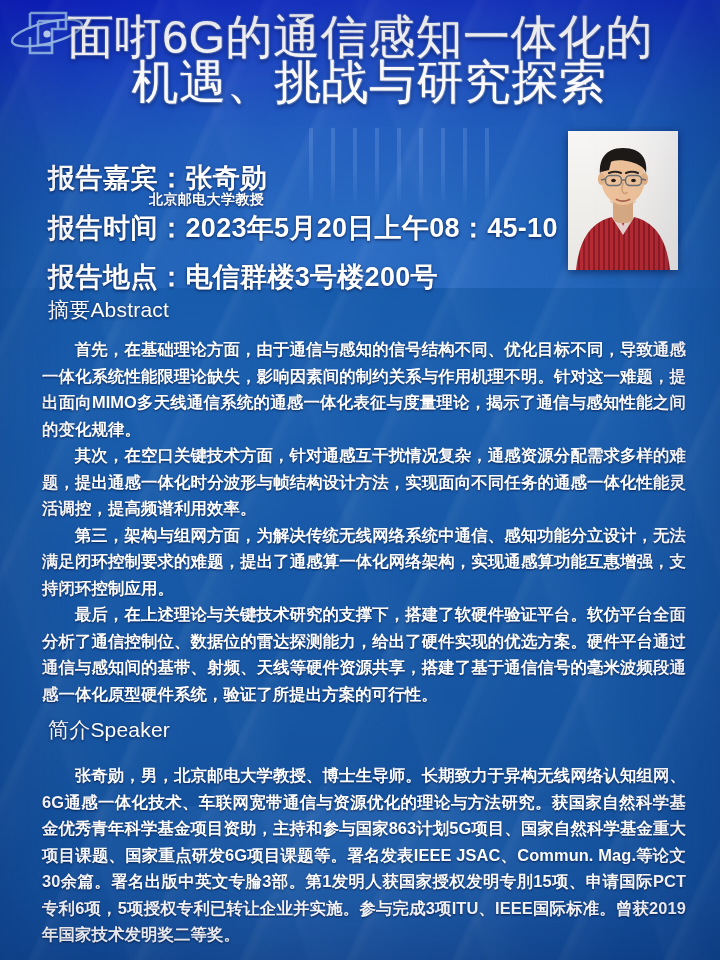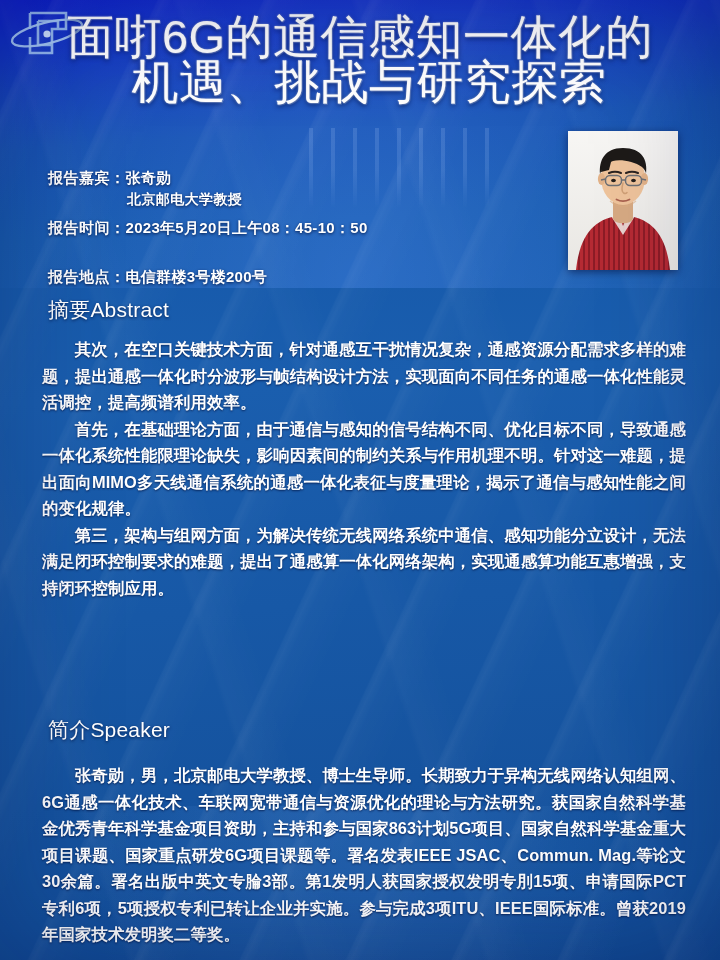--- a/index.html
+++ b/index.html
@@ -129,29 +129,29 @@
     position: absolute;
     left: 48px;
     top: 163px;
     width: 500px;
     color: #ffffff;
     text-shadow: 0 1px 3px rgba(0,16,60,.85);
   }
   .meta-row {
     display: flex;
     align-items: baseline;
-    font-size: 15px;
+    font-size: 27px;
     font-weight: 700;
     line-height: 30px;
     white-space: nowrap;
   }
   .meta-label { letter-spacing: .5px; }
   .meta-value { letter-spacing: .3px; }
   .meta-affil {
-    margin-left: 79px;
+    margin-left: 101px;
     margin-top: -4px;
     font-size: 14px;
     font-weight: 700;
     letter-spacing: .4px;
     line-height: 20px;
   }
   .meta-row.time { margin-top: 4px; }
   .meta-row.place { margin-top: 19px; }
 
   
@@ -302,23 +302,24 @@
 
         <path d="M48.5 68.5 q 6.5 3.2 13 0" stroke="#a9614f" stroke-width="1.8" fill="none" stroke-linecap="round"></path>
 
         <path d="M42 70 q13 11 26 0" stroke="#dcab81" stroke-width="1.2" fill="none" opacity=".6"></path>
       </g>
     </svg>
   </div>
 
   <div class="section-head" id="abstract-head">摘要Abstract</div>
   <div class="body-block" id="abstract-body">
+      <p>首先，在基础理论方面，由于通信与感知的信号结构不同、优化目标不同，导致通感一体化系统性能限理论缺失，影响因素间的制约关系与作用机理不明。针对这一难题，提出面向MIMO多天线通信系统的通感一体化表征与度量理论，揭示了通信与感知性能之间的变化规律。</p>
       <p>其次，在空口关键技术方面，针对通感互干扰情况复杂，通感资源分配需求多样的难题，提出通感一体化时分波形与帧结构设计方法，实现面向不同任务的通感一体化性能灵活调控，提高频谱利用效率。</p>
-      <p>首先，在基础理论方面，由于通信与感知的信号结构不同、优化目标不同，导致通感一体化系统性能限理论缺失，影响因素间的制约关系与作用机理不明。针对这一难题，提出面向MIMO多天线通信系统的通感一体化表征与度量理论，揭示了通信与感知性能之间的变化规律。</p>
       <p>第三，架构与组网方面，为解决传统无线网络系统中通信、感知功能分立设计，无法满足闭环控制要求的难题，提出了通感算一体化网络架构，实现通感算功能互惠增强，支持闭环控制应用。</p>
+      <p>最后，在上述理论与关键技术研究的支撑下，搭建了软硬件验证平台。软仿平台全面分析了通信控制位、数据位的雷达探测能力，给出了硬件实现的优选方案。硬件平台通过通信与感知间的基带、射频、天线等硬件资源共享，搭建了基于通信信号的毫米波频段通感一体化原型硬件系统，验证了所提出方案的可行性。</p>
     </div>
 
   <div class="section-head" id="speaker-head">简介Speaker</div>
   <div class="body-block" id="speaker-body">
       <p>张奇勋，男，北京邮电大学教授、博士生导师。长期致力于异构无线网络认知组网、6G通感一体化技术、车联网宽带通信与资源优化的理论与方法研究。获国家自然科学基金优秀青年科学基金项目资助，主持和参与国家863计划5G项目、国家自然科学基金重大项目课题、国家重点研发6G项目课题等。署名发表IEEE JSAC、Commun. Mag.等论文30余篇。署名出版中英文专腀3部。第1发明人获国家授权发明专刖15项、申请国际PCT专利6项，5项授权专利已转让企业并实施。参与完成3项ITU、IEEE国际标准。曾获2019年国家技术发明奖二等奖。</p>
     </div>
 
   <div class="vignette"></div>
 </div>
 

